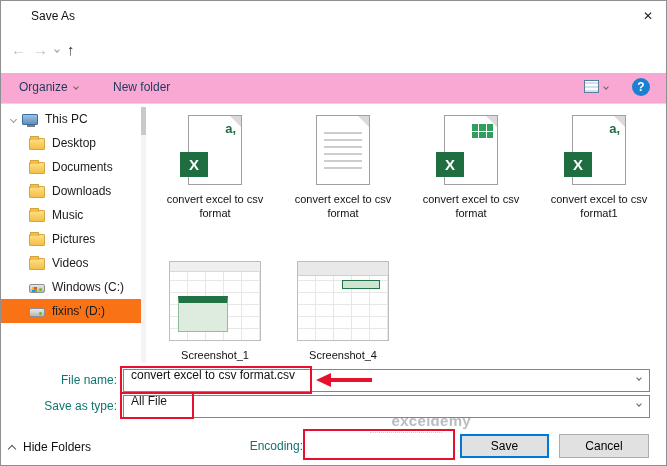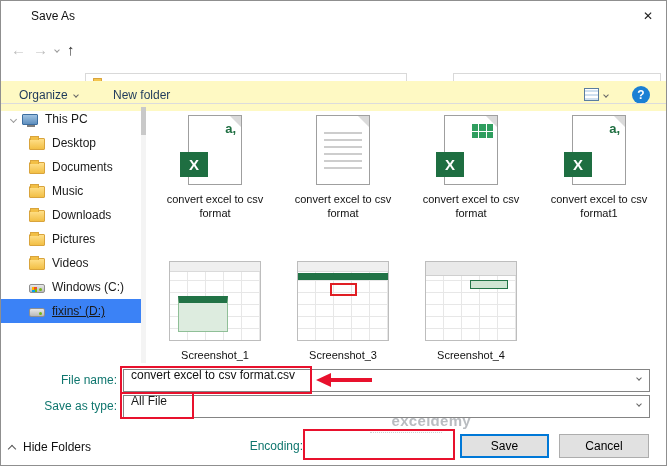--- a/index.html
+++ b/index.html
@@ -25,32 +25,32 @@
   .crumb-sep { color:#777; margin:0 2px; }
   .addr-dd { position:absolute; right:8px; top:10px; }
   .refresh-btn { position:absolute; left:412px; top:38px; width:28px; height:26px; text-align:center; line-height:26px; font-size:14px; color:#555; }
   .searchbox { position:absolute; left:452px; top:38px; width:208px; height:26px; border:1px solid #d9d9d9; background:#fff; display:flex; align-items:center; padding:0 6px; }
   .search-ico { position:relative; width:9px; height:9px; border:1.5px solid #8a8a8a; border-radius:50%; margin-right:6px; flex:none; }
   .search-ico::after { content:""; position:absolute; left:7px; top:7px; width:5px; height:1.5px; background:#8a8a8a; transform:rotate(45deg); }
   .searchbox input { border:none; outline:none; width:100%; font-size:11px; color:#444; }
   .searchbox input::placeholder { color:#8a7f7f; }
 
   
-  .toolbar { position:absolute; top:80px; left:0; right:0; height:30px; background:#fef9c3; }
+  .toolbar { position:absolute; top:72px; left:0; right:0; height:30px; background:#f9a8d4; }
   .tb-item { position:absolute; top:7px; font-size:12px; color:#1e395b; display:flex; align-items:center; gap:6px; cursor:pointer; }
   .views-btn { position:absolute; right:58px; top:7px; display:flex; align-items:center; gap:5px; }
   .views-ico { width:15px; height:13px; border:1px solid #5b7da0; background:repeating-linear-gradient(0deg,#cfe0ef 0 2px,#fff 2px 4px); }
   .help-btn { position:absolute; right:16px; top:5px; width:18px; height:18px; border-radius:50%; background:#1a80d4; color:#fff; font-size:12px; font-weight:bold; text-align:center; line-height:18px; }
   .tb-sep { position:absolute; top:102px; left:0; right:0; height:1px; background:#dcdcdc; }
 
   
   .sidebar { position:absolute; left:0; top:106px; width:140px; height:256px; overflow:hidden; }
   .tree-item { position:relative; height:24px; display:flex; align-items:center; font-size:12px; padding-left:28px; cursor:pointer; white-space:nowrap; }
   .tree-item.root { padding-left:10px; }
-  .tree-item.selected { background:#3b82f6;text-decoration:underline; }
+  .tree-item.selected { background:#f97316; }
   .t-ico { width:16px; height:14px; margin-right:7px; position:relative; flex:none; }
   .ico-pc { background:linear-gradient(#9fc2e2,#5f8fbe); border:1px solid #3c6ea0; border-radius:1px; height:11px; margin-top:1px; }
   .ico-pc::after { content:""; position:absolute; left:4px; bottom:-3px; width:8px; height:2px; background:#7d7d7d; }
   .ico-folder { background:linear-gradient(#ffe08a,#f2bf45); border:1px solid #d9a43c; border-radius:1px; height:12px; margin-top:1px; }
   .ico-folder::before { content:""; position:absolute; top:-3px; left:0; width:7px; height:3px; background:#f2bf45; border:1px solid #d9a43c; border-bottom:none; }
   .ico-drive { background:linear-gradient(#e8e8e8,#b9b9b9); border:1px solid #8f8f8f; border-radius:2px; height:9px; margin-top:3px; }
   .ico-drive::after { content:""; position:absolute; right:2px; top:3px; width:3px; height:3px; border-radius:50%; background:#74b816; }
   .ico-drive.win::before { content:""; position:absolute; left:2px; top:2px; width:5px; height:5px; background:
       conic-gradient(#f25022 0 25%, #7fba00 0 50%, #00a4ef 0 75%, #ffb900 0); }
   .root-chev { position:absolute; left:0; top:9px; width:5px; height:5px; border-right:1.5px solid #9a9a9a; border-bottom:1.5px solid #9a9a9a; transform:rotate(45deg); }
@@ -165,25 +165,25 @@
     <div class="tree-item">
       <span class="t-ico ico-folder"></span>
       <span>Desktop</span>
     </div>
     <div class="tree-item">
       <span class="t-ico ico-folder"></span>
       <span>Documents</span>
     </div>
     <div class="tree-item">
       <span class="t-ico ico-folder"></span>
+      <span>Downloads</span>
+    </div>
+    <div class="tree-item">
+      <span class="t-ico ico-folder"></span>
       <span>Music</span>
-    </div>
-    <div class="tree-item">
-      <span class="t-ico ico-folder"></span>
-      <span>Downloads</span>
     </div>
     <div class="tree-item">
       <span class="t-ico ico-folder"></span>
       <span>Pictures</span>
     </div>
     <div class="tree-item">
       <span class="t-ico ico-folder"></span>
       <span>Videos</span>
     </div>
     <div class="tree-item">
@@ -252,28 +252,20 @@
 
     <div class="tile">
       <div class="shot">
         <span class="topbar"></span>
         <span class="s1-table"></span>
       </div>
       <div class="tile-label">Screenshot_1</div>
     </div>
 
 
-    <div class="tile">
-      <div class="shot">
-        <span class="topbar"></span>
-        <span class="s3-head"></span>
-        <span class="s3-red"></span>
-      </div>
-      <div class="tile-label">Screenshot_3</div>
-    </div>
 
     <div class="tile">
       <div class="shot">
         <span class="s4-ribbon"></span>
         <span class="s4-sel"></span>
       </div>
       <div class="tile-label">Screenshot_4</div>
     </div>
   </div>
 

